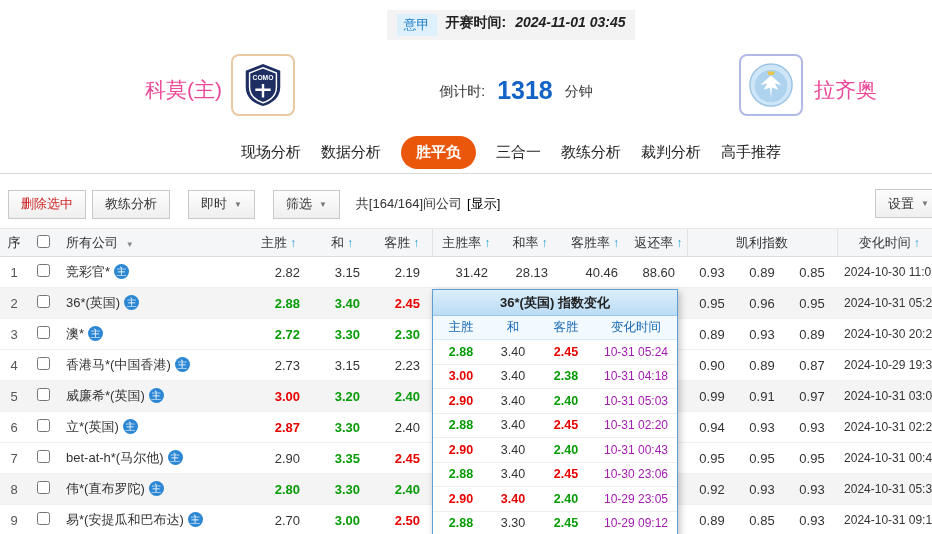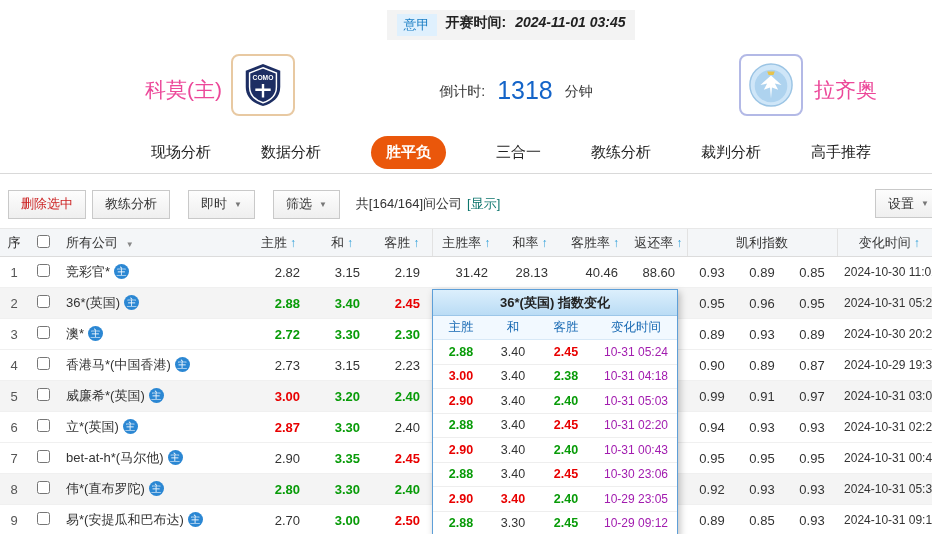--- a/index.html
+++ b/index.html
@@ -17,36 +17,36 @@
   
   .team-row { position: relative; height: 76px; margin-top: 12px; }
   .team-name { position: absolute; top: 24px; font-size: 21px; font-weight: normal; color: #ec4899; }
   .home-name { left: 145px; }
   .away-name { left: 814px; }
   .logo-box { position: absolute; top: 2px; width: 64px; height: 62px; border-radius: 8px;
     display: flex; align-items: center; justify-content: center; background: #fff; }
   .home-logo { left: 231px; border: 2px solid #e8c9a2; }
   .away-logo { left: 739px; border: 2px solid #b3b9e6; }
   .countdown { position: absolute; left: 100px; right: 0; top: 24px; text-align: center; font-size: 14px; }
-  .countdown .num { font-size: 25px; font-weight: normal; color: #1464c8; margin: 0 8px; vertical-align: -3px; }
+  .countdown .num { font-size: 25px; font-weight: bold; color: #1464c8; margin: 0 8px; vertical-align: -3px; }
   
   .tab-bar { margin-top: 4px; height: 42px; border-bottom: 1px solid #d9d9d9;
-    display: flex; align-items: center; justify-content: center; gap: 50px; padding-left: 90px; }
+    display: flex; align-items: center; justify-content: center; gap: 20px; padding-left: 90px; }
   .tab { font-size: 15px; color: #222; cursor: pointer; white-space: nowrap; }
   .tab.active { background: #ea570b; color: #fff; padding: 7px 15px; border-radius: 17px; font-weight: bold; }
   
   .toolbar { position: relative; margin-top: 15px; height: 30px; display: flex; align-items: center; padding-left: 8px; }
   .btn { height: 29px; padding: 0 12px; font-size: 13px; border: 1px solid #c9c9c9; border-radius: 0;
     background: linear-gradient(#fdfdfd,#efefef); display: inline-flex; align-items: center; cursor: pointer; color: #333; }
   .btn + .btn { margin-left: 6px; }
   .btn.red { color: #c22; }
   .btn.spaced { margin-left: 18px; }
   .dd-arrow { font-size: 8px; color: #777; margin-left: 7px; }
   .company-count { font-size: 13px; margin-left: 16px; color: #333; }
-  .show-link { color: #0f766e; margin-left: 5px; cursor: pointer; }
+  .show-link { color: #000000; margin-left: 5px; cursor: pointer; }
   .settings-btn { position: absolute; right: -10px; top: 0; }
   
   table { border-collapse: collapse; table-layout: fixed; width: 932px; font-size: 13px; margin-top: 9px; }
   thead th { background: #f4f6f8; height: 28px; font-weight: 400; color: #333;
     border-top: 1px solid #e8e8e8; border-bottom: 1px solid #dcdcdc; white-space: nowrap; }
   thead th.sep { border-left: 1px solid #e2e2e2; }
   tbody td { height: 31px; border-bottom: 1px solid #f0f0f0; text-align: center; white-space: nowrap; }
   tbody tr.shade td { background: #f4f4f4; }
   .c-seq { color: #555; }
   .c-company { text-align: left !important; padding-left: 8px; cursor: pointer; overflow: hidden; }

